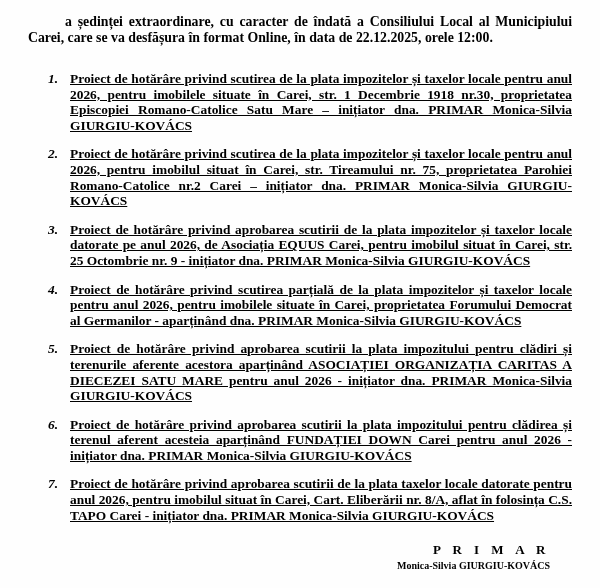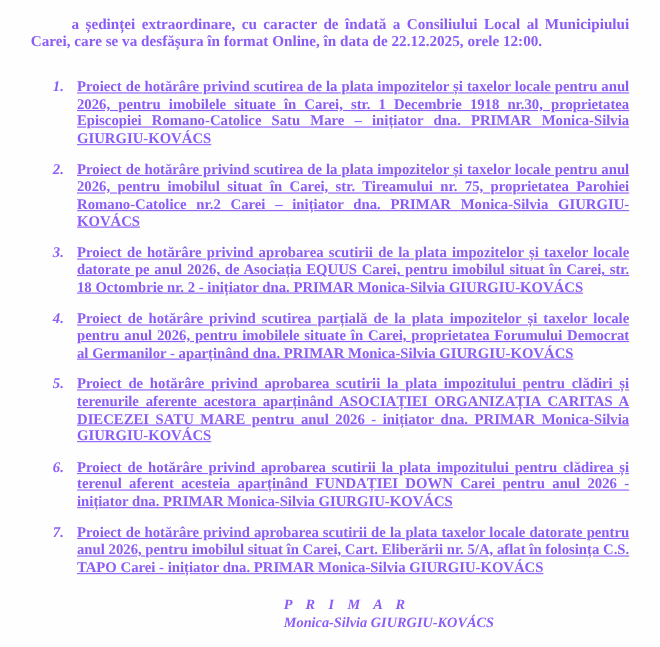--- a/index.html
+++ b/index.html
@@ -5,21 +5,21 @@
   html, body {
     margin: 0;
     padding: 0;
     background: #ffffff;
   }
   .page {
     position: relative;
     width: 600px;
     height: 588px;
     background: #fefefe;
-    color: #8b5cf6;
+    color: #000000;
     font-family: "Liberation Serif", "DejaVu Serif", serif;
     font-weight: bold;
     overflow: hidden;
   }
   .intro {
     margin: 14px 28px 0 28px;
     text-indent: 37px;
     font-size: 13.8px;
     line-height: 16px;
     text-align: justify;
@@ -39,30 +39,29 @@
     font-style: italic;
   }
   .item .txt {
     flex: 1;
     text-align: justify;
     text-decoration: underline;
   }
   .signature {
     margin: 19px 0 0 258px;
     width: 292px;
-    text-align: left;
-    font-style: italic;
+    text-align: right;
   }
   .sig-title {
     font-size: 13px;
     letter-spacing: 4.5px;
     line-height: 15px;
   }
   .sig-name {
-    font-size: 13px;
+    font-size: 10px;
     line-height: 16px;
     margin-top: 1px;
   }
 </style>
 </head>
 <body>
 
 <div class="page">
 
   <p class="intro">a ședinței extraordinare, cu caracter de îndată a Consiliului Local al Municipiului Carei, care se va desfășura în format Online, în data de 22.12.2025, orele 12:00.</p>
@@ -74,41 +73,41 @@
       <div class="txt">Proiect de hotărâre privind scutirea de la plata impozitelor și taxelor locale pentru anul 2026, pentru imobilele situate în Carei, str. 1 Decembrie 1918 nr.30, proprietatea Episcopiei Romano-Catolice Satu Mare – inițiator dna.  PRIMAR Monica-Silvia GIURGIU-KOVÁCS</div>
     </div>
 
     <div class="item">
       <span class="num">2.</span>
       <div class="txt">Proiect de hotărâre privind scutirea de la plata impozitelor și taxelor locale pentru anul 2026, pentru imobilul situat în Carei, str. Tireamului nr. 75, proprietatea Parohiei Romano-Catolice nr.2 Carei – inițiator dna.  PRIMAR Monica-Silvia GIURGIU-KOVÁCS</div>
     </div>
 
     <div class="item">
       <span class="num">3.</span>
-      <div class="txt">Proiect de hotărâre privind aprobarea scutirii de la plata impozitelor și taxelor locale datorate pe anul 2026, de Asociația EQUUS Carei, pentru imobilul situat în Carei, str. 18 Octombrie nr. 2 - inițiator dna.  PRIMAR Monica-Silvia GIURGIU-KOVÁCS</div>
+      <div class="txt">Proiect de hotărâre privind aprobarea scutirii de la plata impozitelor și taxelor locale datorate pe anul 2026, de Asociația EQUUS Carei, pentru imobilul situat în Carei, str. 25 Octombrie nr. 9 - inițiator dna.  PRIMAR Monica-Silvia GIURGIU-KOVÁCS</div>
     </div>
 
     <div class="item">
       <span class="num">4.</span>
       <div class="txt">Proiect de hotărâre privind scutirea parțială de la plata impozitelor și taxelor locale pentru anul 2026, pentru imobilele situate în Carei, proprietatea Forumului Democrat al Germanilor - aparținând dna.  PRIMAR Monica-Silvia GIURGIU-KOVÁCS</div>
     </div>
 
     <div class="item">
       <span class="num">5.</span>
       <div class="txt">Proiect de hotărâre privind aprobarea scutirii la plata impozitului pentru clădiri și terenurile aferente acestora aparținând ASOCIAȚIEI ORGANIZAȚIA CARITAS A DIECEZEI SATU MARE pentru anul 2026 - inițiator dna.  PRIMAR Monica-Silvia GIURGIU-KOVÁCS</div>
     </div>
 
     <div class="item">
       <span class="num">6.</span>
       <div class="txt">Proiect de hotărâre privind aprobarea scutirii la plata impozitului pentru clădirea și terenul aferent acesteia aparținând FUNDAȚIEI DOWN Carei pentru anul 2026 - inițiator dna.  PRIMAR Monica-Silvia GIURGIU-KOVÁCS</div>
     </div>
 
     <div class="item">
       <span class="num">7.</span>
-      <div class="txt">Proiect de hotărâre privind aprobarea scutirii de la plata taxelor locale datorate pentru anul 2026, pentru imobilul situat în Carei, Cart. Eliberării nr. 5/A, aflat în folosința C.S. TAPO Carei - inițiator dna.  PRIMAR Monica-Silvia GIURGIU-KOVÁCS</div>
+      <div class="txt">Proiect de hotărâre privind aprobarea scutirii de la plata taxelor locale datorate pentru anul 2026, pentru imobilul situat în Carei, Cart. Eliberării nr. 8/A, aflat în folosința C.S. TAPO Carei - inițiator dna.  PRIMAR Monica-Silvia GIURGIU-KOVÁCS</div>
     </div>
 
   </div>
 
   <div class="signature">
     <div class="sig-title">P R I M A R</div>
     <div class="sig-name">Monica-Silvia GIURGIU-KOVÁCS</div>
   </div>
 
 </div>

